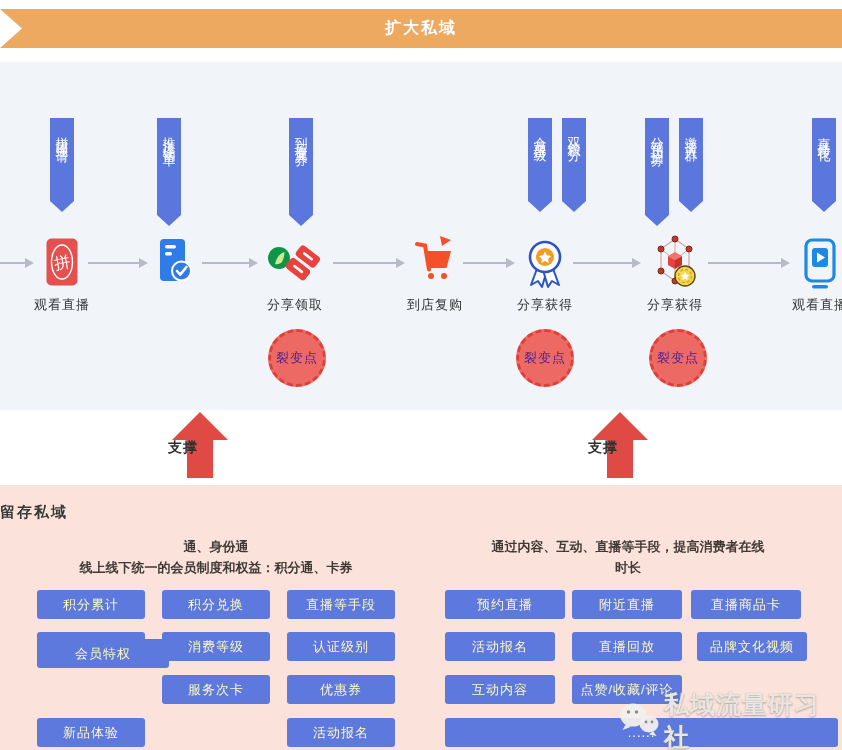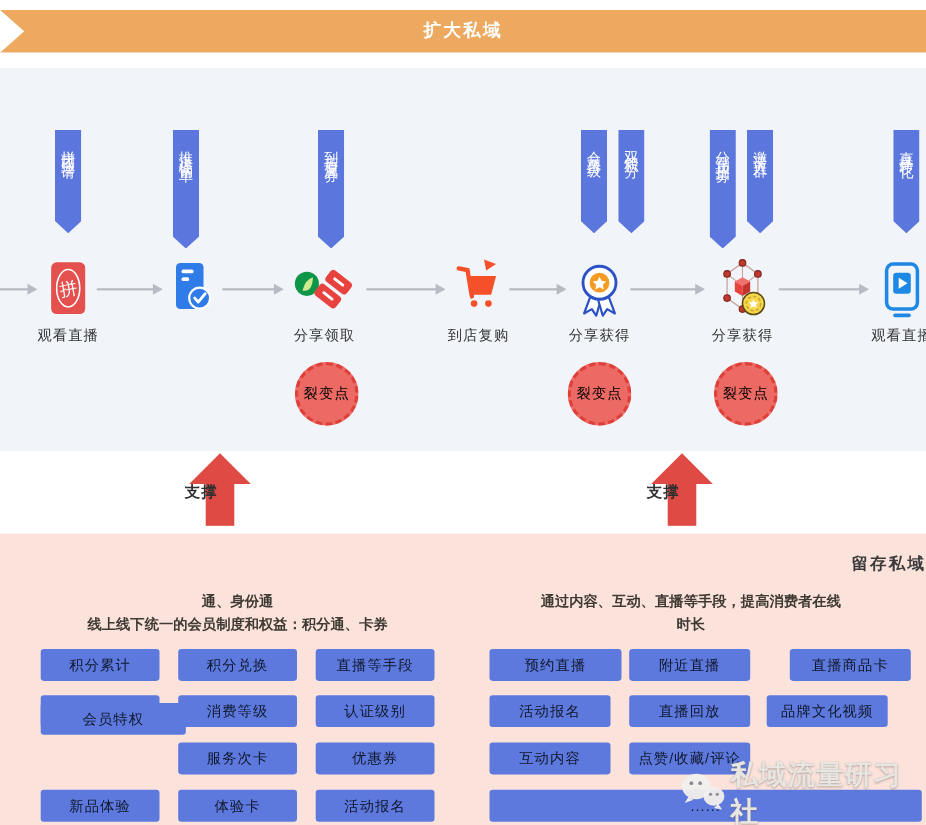--- a/index.html
+++ b/index.html
@@ -25,42 +25,42 @@
   .farrow{position:absolute;top:262px;height:2px;background:#b7bcc4;}
   .farrow:after{content:'';position:absolute;right:-2px;top:-4px;width:0;height:0;
     border-left:9px solid #b7bcc4;border-top:5px solid transparent;border-bottom:5px solid transparent;}
 
   .step-icon{position:absolute;top:236px;}
   .step-label{position:absolute;top:296px;width:90px;text-align:center;
     font-size:13px;color:#333;letter-spacing:1px;}
 
   .fission{position:absolute;top:329px;width:52px;height:52px;border-radius:50%;
     background:#ed6a64;border:3px dashed #de4039;display:flex;align-items:center;
-    justify-content:center;color:#000000;font-size:13px;letter-spacing:1px;}
+    justify-content:center;color:#4c1d95;font-size:13px;letter-spacing:1px;}
 
   
   .sup-arrow{position:absolute;top:412px;width:56px;}
   .sup-arrow .head{width:0;height:0;margin:0 auto;
     border-left:28px solid transparent;border-right:28px solid transparent;
     border-bottom:28px solid #e04a44;}
   .sup-arrow .stem{width:26px;height:38px;margin:0 auto;background:#e04a44;}
   .sup-label{position:absolute;top:439px;font-size:14px;font-weight:600;color:#2f2f2f;
     letter-spacing:1px;z-index:5;}
 
   
   .retain-bg{position:absolute;left:0;top:485px;width:842px;height:265px;background:#fbe3dc;}
-  .retain-title{position:absolute;left:0;top:503px;width:842px;text-align:right;
+  .retain-title{position:absolute;left:0;top:503px;width:842px;text-align:left;
     font-size:15px;font-weight:bold;color:#3a3a3a;letter-spacing:2px;}
   .note{position:absolute;top:536px;text-align:center;font-size:13px;font-weight:bold;
     color:#403a34;line-height:21px;}
   .note-left{left:16px;width:400px;}
   .note-right{left:426px;width:404px;}
 
   .chip{position:absolute;height:29px;background:#5d79de;border-radius:3px;
-    display:flex;align-items:center;justify-content:center;color:#0f172a;font-size:13px;
+    display:flex;align-items:center;justify-content:center;color:#fef9c3;font-size:13px;
     letter-spacing:1px;}
 
   
   .watermark{position:absolute;left:618px;top:688px;display:flex;align-items:center;
     z-index:9;pointer-events:none;}
   .watermark .wm-text{font-size:25px;font-weight:bold;color:#e9e6e2;letter-spacing:1px;
     text-shadow:0 1px 2px rgba(90,70,60,.4),0 0 1px #c9c2bc;margin-left:4px;}
 </style>
 </head>
 <body>
@@ -228,26 +228,25 @@
   <div class="chip" style="left:37px;top:590px;width:108px">积分累计</div>
   <div class="chip" style="left:162px;top:590px;width:108px">积分兑换</div>
   <div class="chip" style="left:287px;top:590px;width:108px">直播等手段</div>
   <div class="chip" style="left:37px;top:632px;width:108px">会员福利</div>
   <div class="chip" style="left:162px;top:632px;width:108px">消费等级</div>
   <div class="chip" style="left:287px;top:632px;width:108px">认证级别</div>
   <div class="chip" style="left:37px;top:639px;width:132px">会员特权</div>
   <div class="chip" style="left:162px;top:675px;width:108px">服务次卡</div>
   <div class="chip" style="left:287px;top:675px;width:108px">优惠券</div>
   <div class="chip" style="left:37px;top:718px;width:108px">新品体验</div>
-  <div class="chip" style="left:162px;top:718px;width:108px">体验卡</div>
   <div class="chip" style="left:287px;top:718px;width:108px">活动报名</div>
 
   <div class="chip" style="left:445px;top:590px;width:120px">预约直播</div>
   <div class="chip" style="left:572px;top:590px;width:110px">附近直播</div>
-  <div class="chip" style="left:718px;top:590px;width:110px">直播商品卡</div>
+  <div class="chip" style="left:691px;top:590px;width:110px">直播商品卡</div>
   <div class="chip" style="left:445px;top:632px;width:110px">活动报名</div>
   <div class="chip" style="left:572px;top:632px;width:110px">直播回放</div>
   <div class="chip" style="left:697px;top:632px;width:110px">品牌文化视频</div>
   <div class="chip" style="left:445px;top:675px;width:110px">互动内容</div>
   <div class="chip" style="left:572px;top:675px;width:110px">点赞/收藏/评论</div>
   <div class="chip" style="left:445px;top:718px;width:393px">......</div>
 
   <div class="watermark">
     <span>
       <svg width="42" height="36" viewBox="0 0 42 36">

